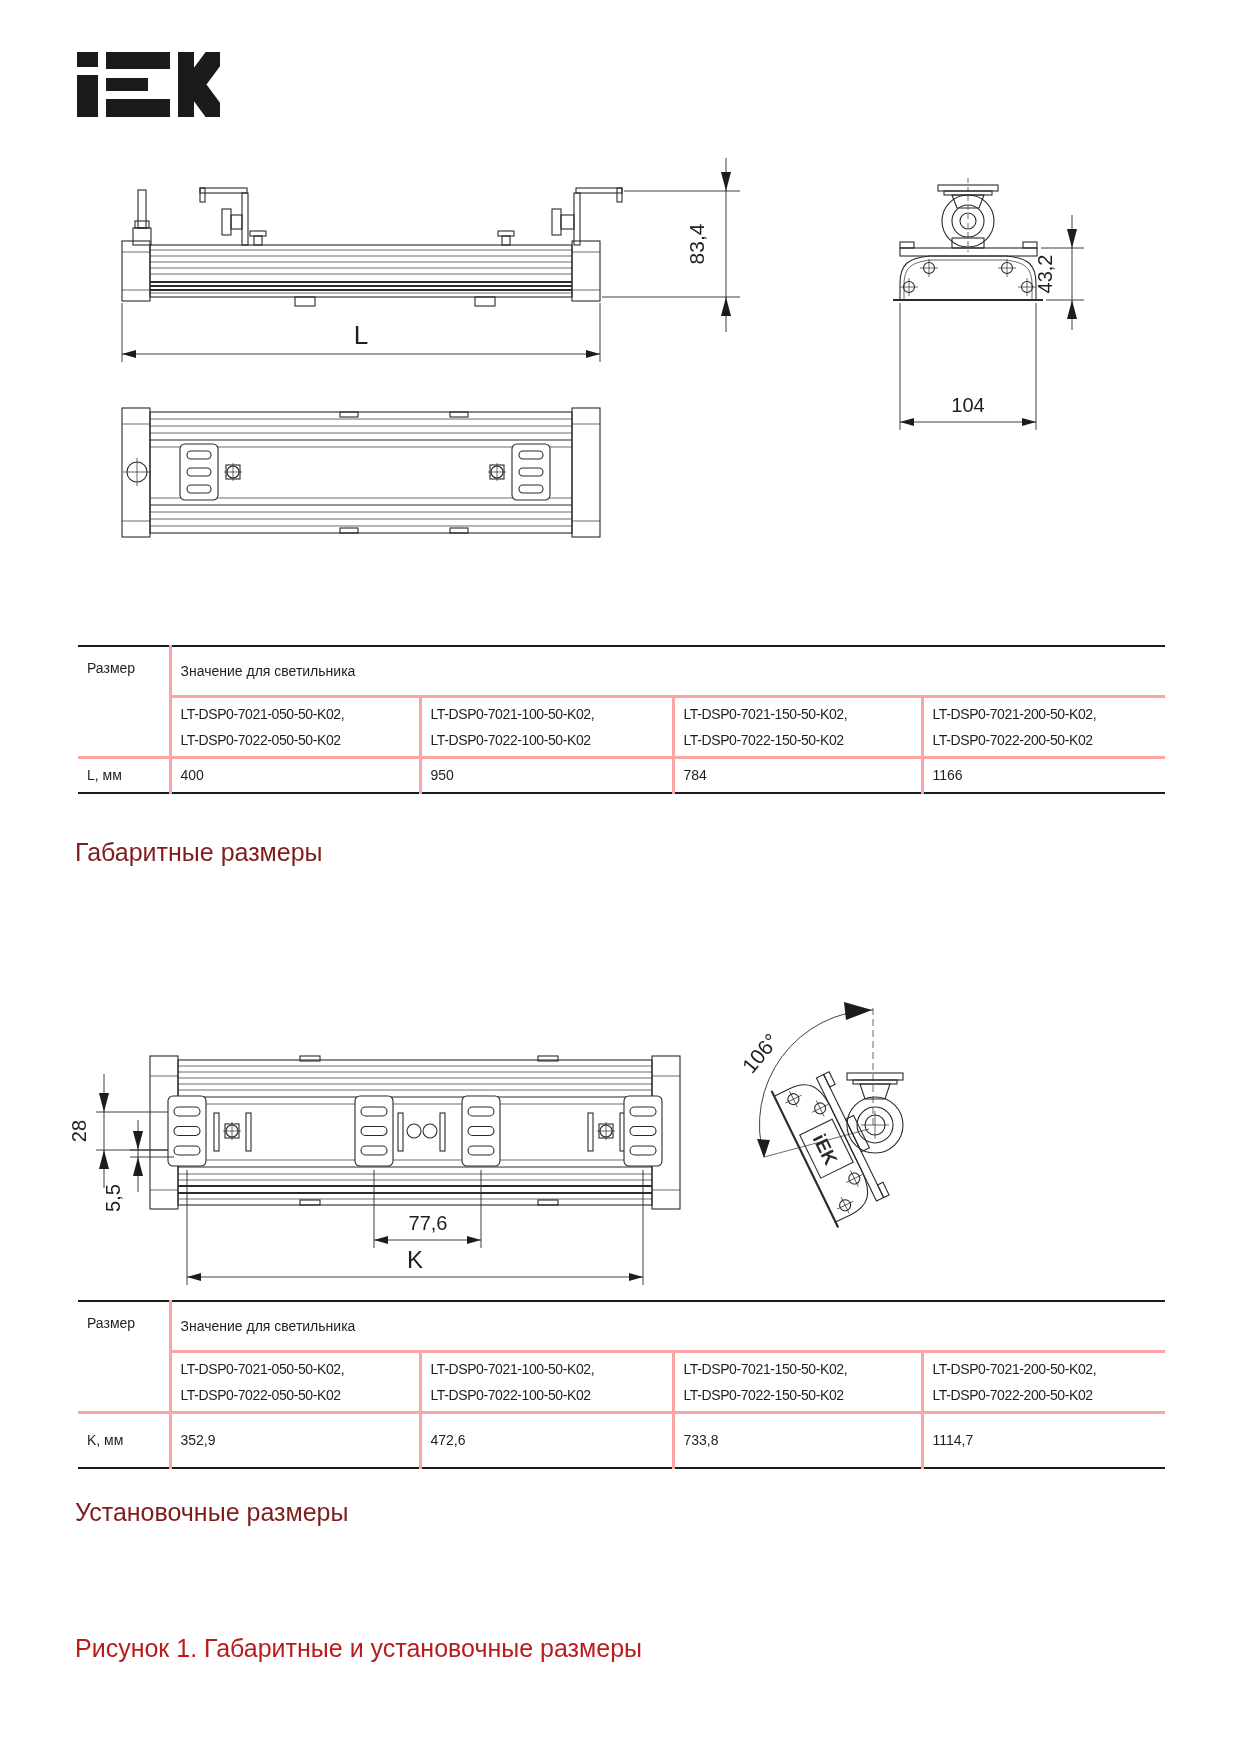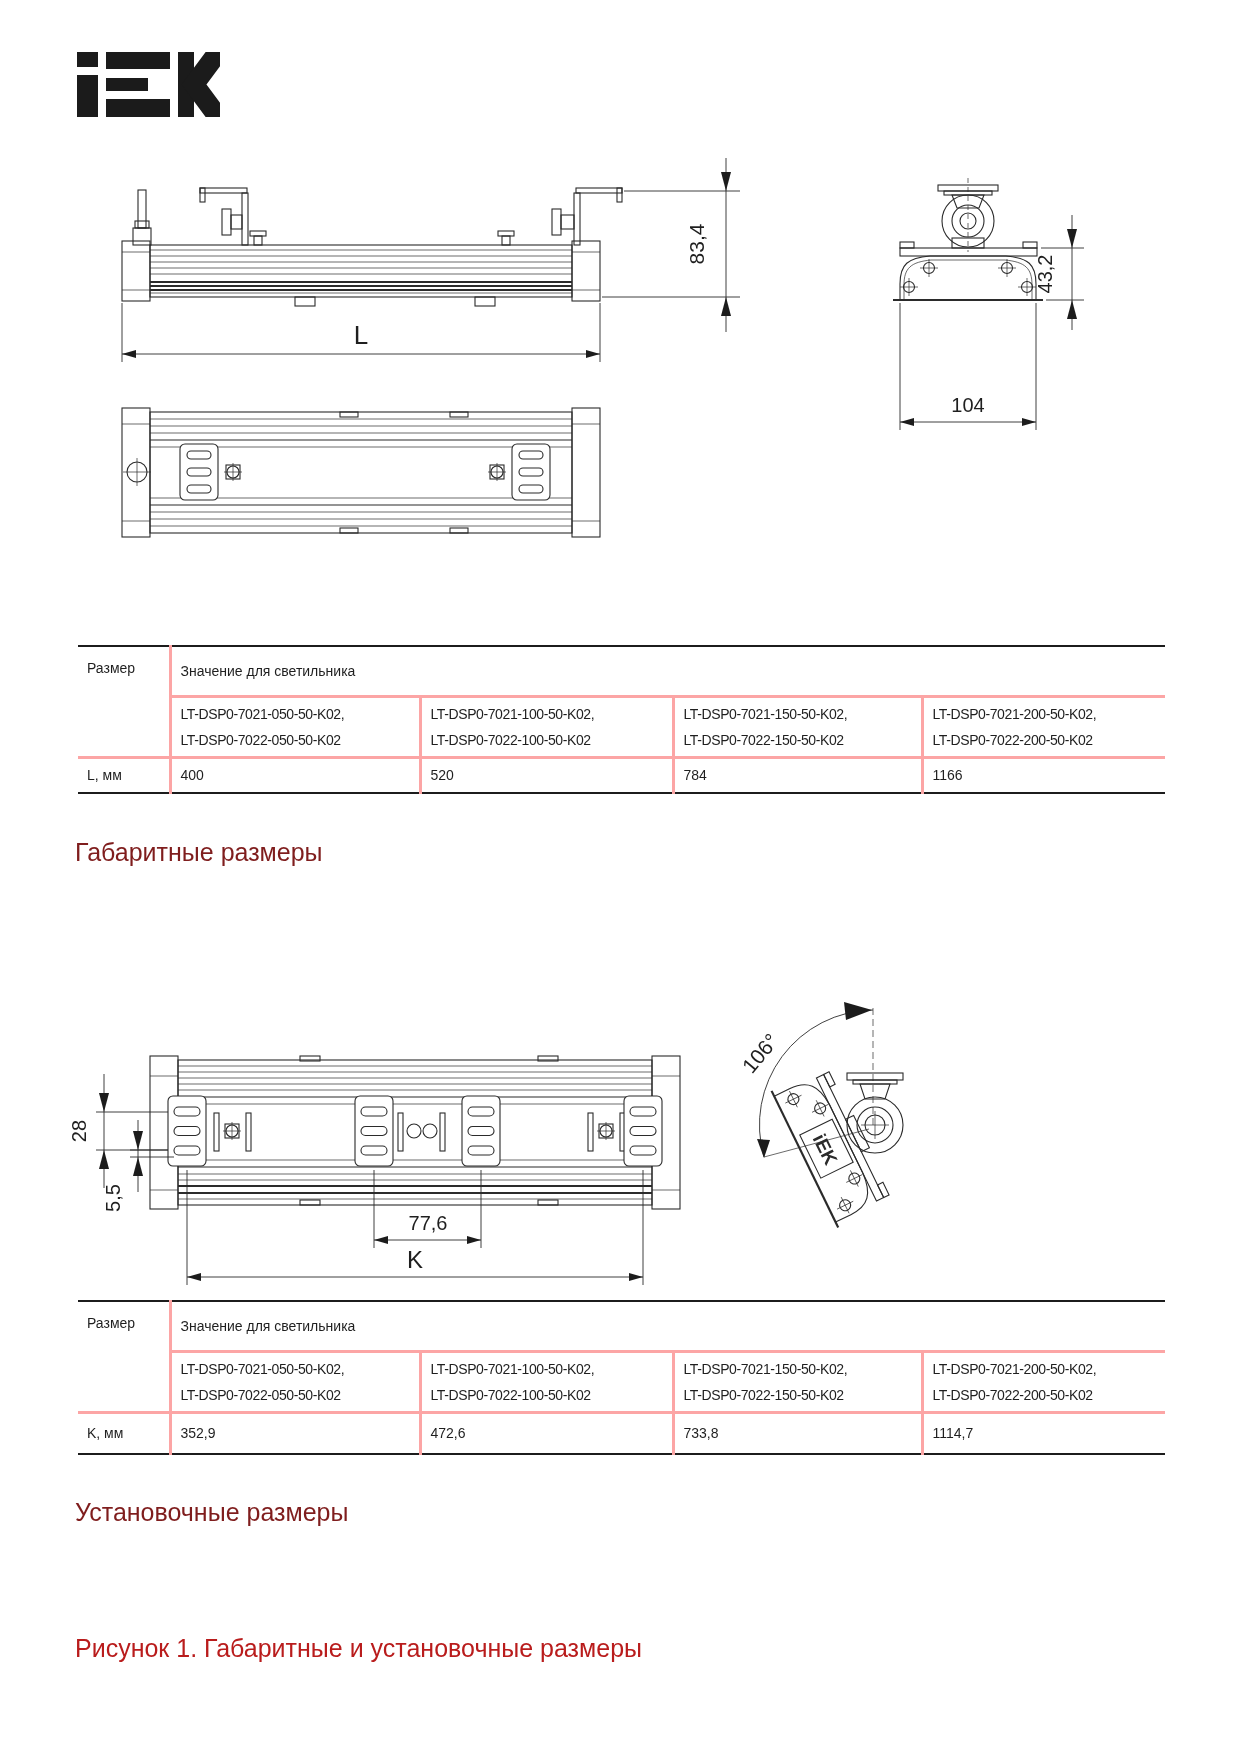--- a/index.html
+++ b/index.html
@@ -302,21 +302,21 @@
         <div>LT-DSP0-7022-150-50-K02</div>
       </th>
       <th class="model-cell c-last">
         <div>LT-DSP0-7021-200-50-K02,</div>
         <div>LT-DSP0-7022-200-50-K02</div>
       </th>
     </tr>
     <tr style="height:36px">
       <td class="c-first">L, мм</td>
       <td>400</td>
-      <td>520</td>
+      <td>950</td>
       <td>784</td>
       <td class="c-last">1166</td>
     </tr>
   </tbody>
     </table>
 </div>
 
 <div class="abs heading" style="left:75px;top:838px">Габаритные размеры</div>
 
 <div class="abs" style="left:78px;top:1300px">
@@ -344,21 +344,21 @@
       </th>
       <th class="model-cell">
         <div>LT-DSP0-7021-150-50-K02,</div>
         <div>LT-DSP0-7022-150-50-K02</div>
       </th>
       <th class="model-cell c-last">
         <div>LT-DSP0-7021-200-50-K02,</div>
         <div>LT-DSP0-7022-200-50-K02</div>
       </th>
     </tr>
-    <tr style="height:42px">
+    <tr style="height:56px">
       <td class="c-first">K, мм</td>
       <td>352,9</td>
       <td>472,6</td>
       <td>733,8</td>
       <td class="c-last">1114,7</td>
     </tr>
   </tbody>
     </table>
 </div>
 

